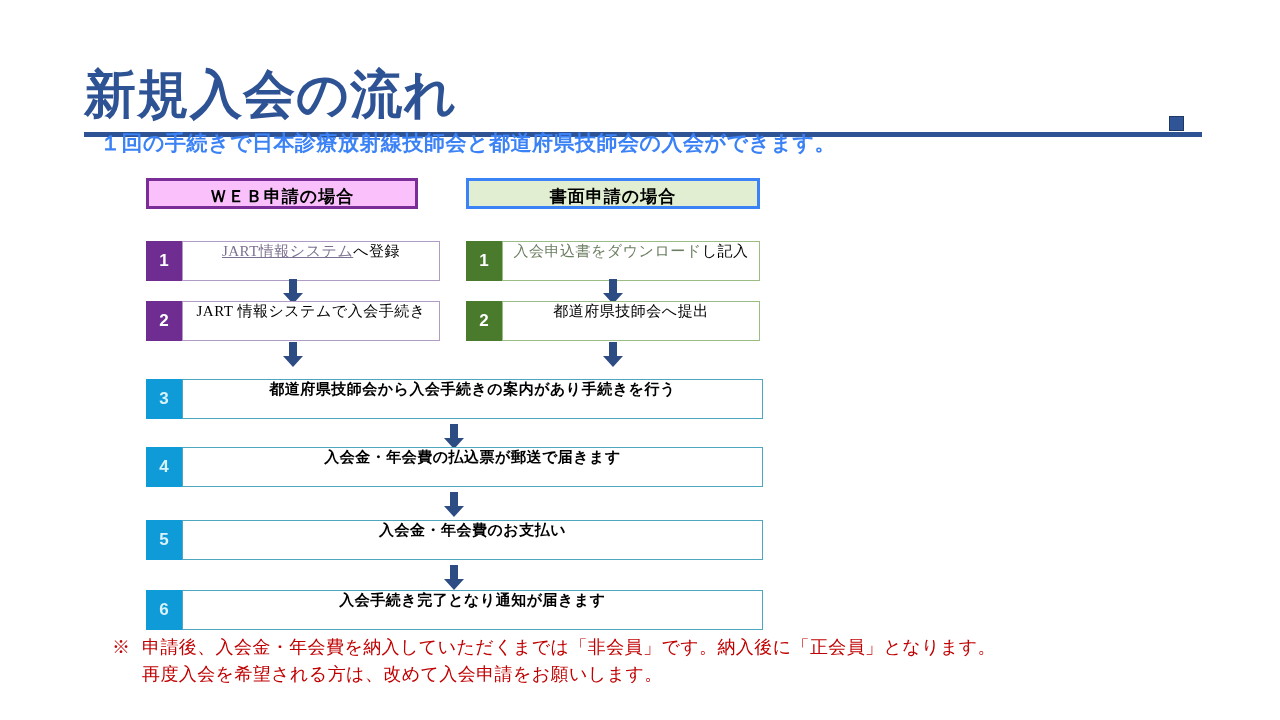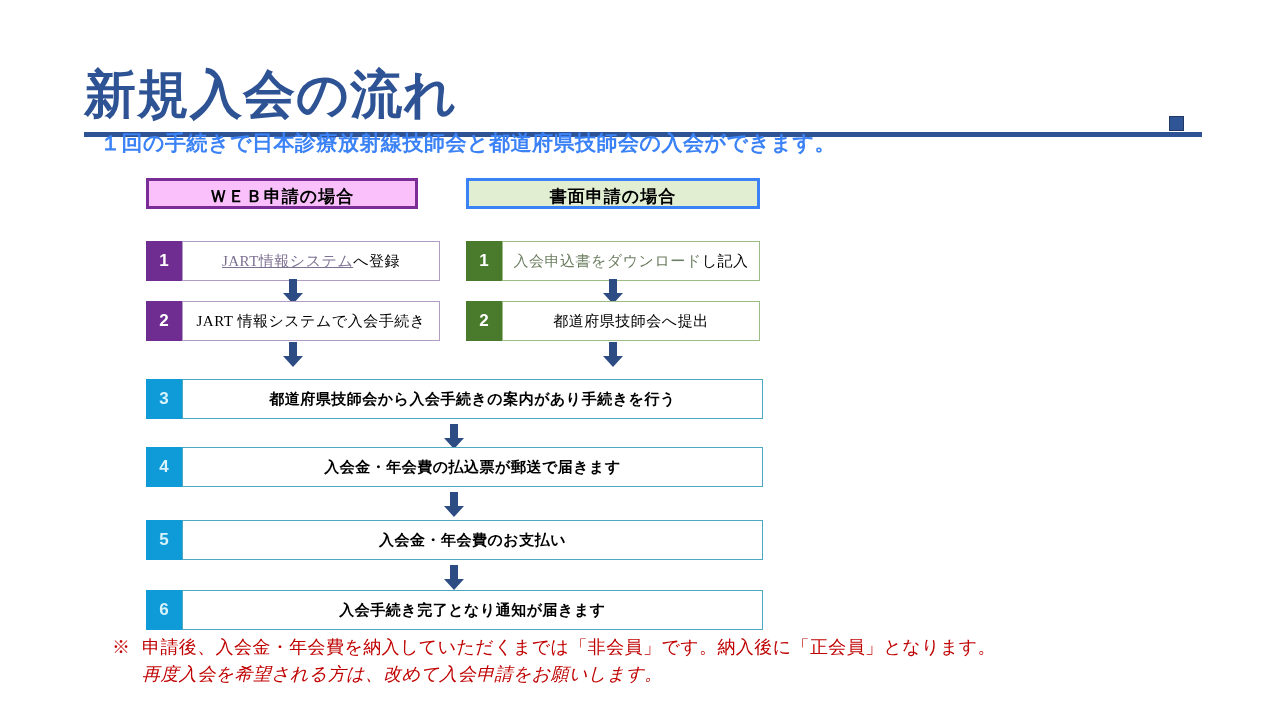--- a/index.html
+++ b/index.html
@@ -114,21 +114,20 @@
     font-size: 17px;
     font-weight: 700;
     display: flex;
     align-items: center;
     justify-content: center;
   }
   .rowbox {
     flex: 1 1 auto;
     box-sizing: border-box;
     display: flex;
-    align-items: center;
     justify-content: center;
     font-size: 15px;
     color: #000000;
     background: #ffffff;
     letter-spacing: 0.5px;
     white-space: nowrap;
   }
 
   
   .row-web { left: 146px; width: 294px; }
@@ -174,21 +173,21 @@
     left: 112px;
     top: 634px;
     color: #c00000;
     font-size: 18px;
     line-height: 27px;
     letter-spacing: 0.4px;
     white-space: nowrap;
   }
   .notes-red .nline { display: block; }
   .notes-red .mark { display: inline-block; width: 30px; }
-  .notes-red .indent { padding-left: 30px; font-style: italic; }
+  .notes-red .indent { padding-left: 30px; }
 </style>
 </head>
 <body>
 
 <div class="title-block">
   <div class="page-title">新規入会の流れ</div>
   <div class="title-rule"></div>
   <div class="title-dot"></div>
 </div>
 

